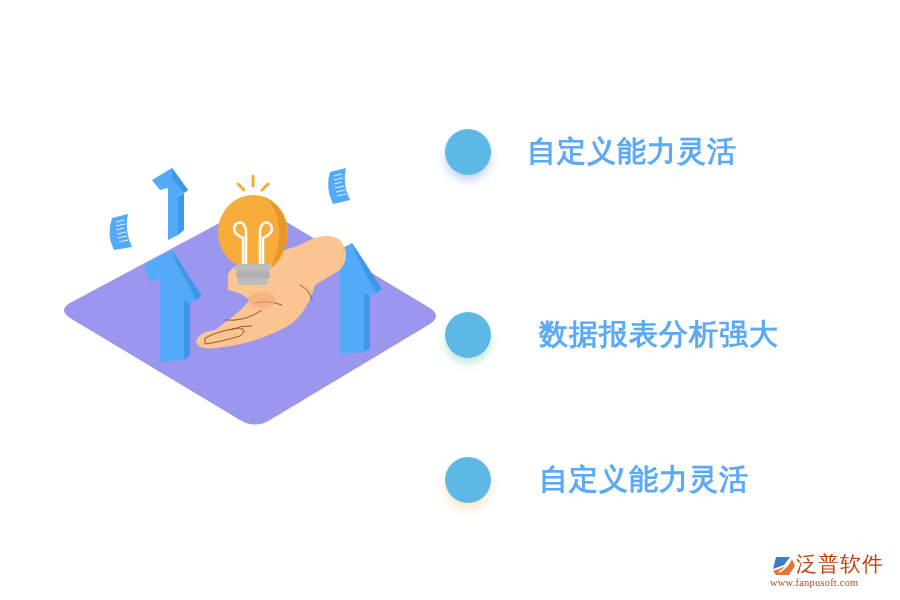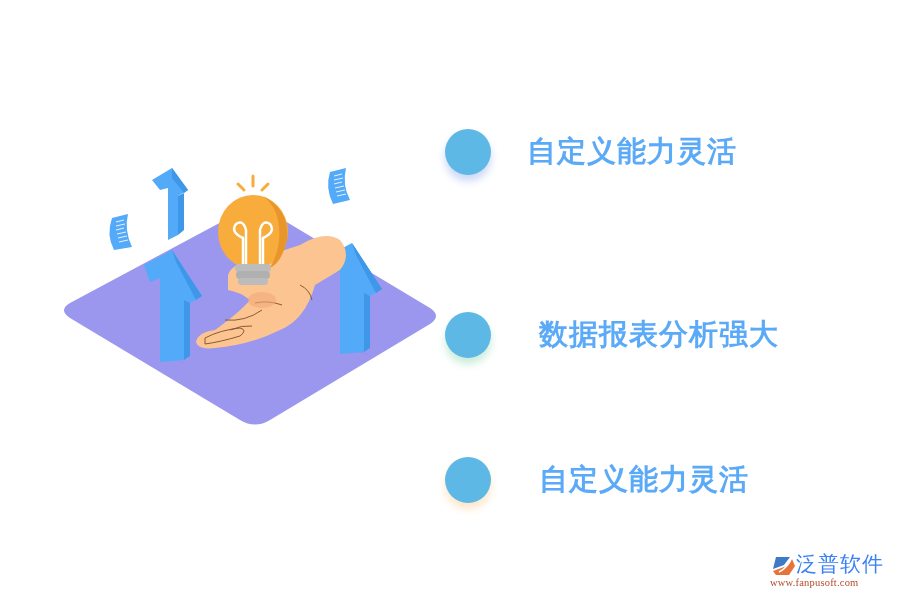--- a/index.html
+++ b/index.html
@@ -173,15 +173,15 @@
   <span class="dot" style="background:#5eb8e6; box-shadow:0 6px 8px #fde6c8;"></span>
   <span class="label" style="color:#5aaaf7;">自定义能力灵活</span>
 </div>
 
 <div class="logo">
   <svg class="mark" viewBox="0 0 26 22" xmlns="http://www.w3.org/2000/svg">
     <path d="M6,2 L20,2 L14,10 L3,14 Z" fill="#3d7bc7"></path>
     <path d="M3,16 L14,12 Q20,10 22,4 L25,11 L19,20 L6,20 Z" fill="#e8733a"></path>
     <path d="M9,17 Q15,14 19,8" fill="none" stroke="#ffffff" stroke-width="1.5"></path>
   </svg>
-  <span class="brand" style="color:#3b82f6;">泛普软件</span>
+  <span class="brand" style="color:#c2410c;">泛普软件</span>
   <span class="url" style="color:#b24a2a;">www.fanpusoft.com</span>
 </div>
 
 </body></html>

